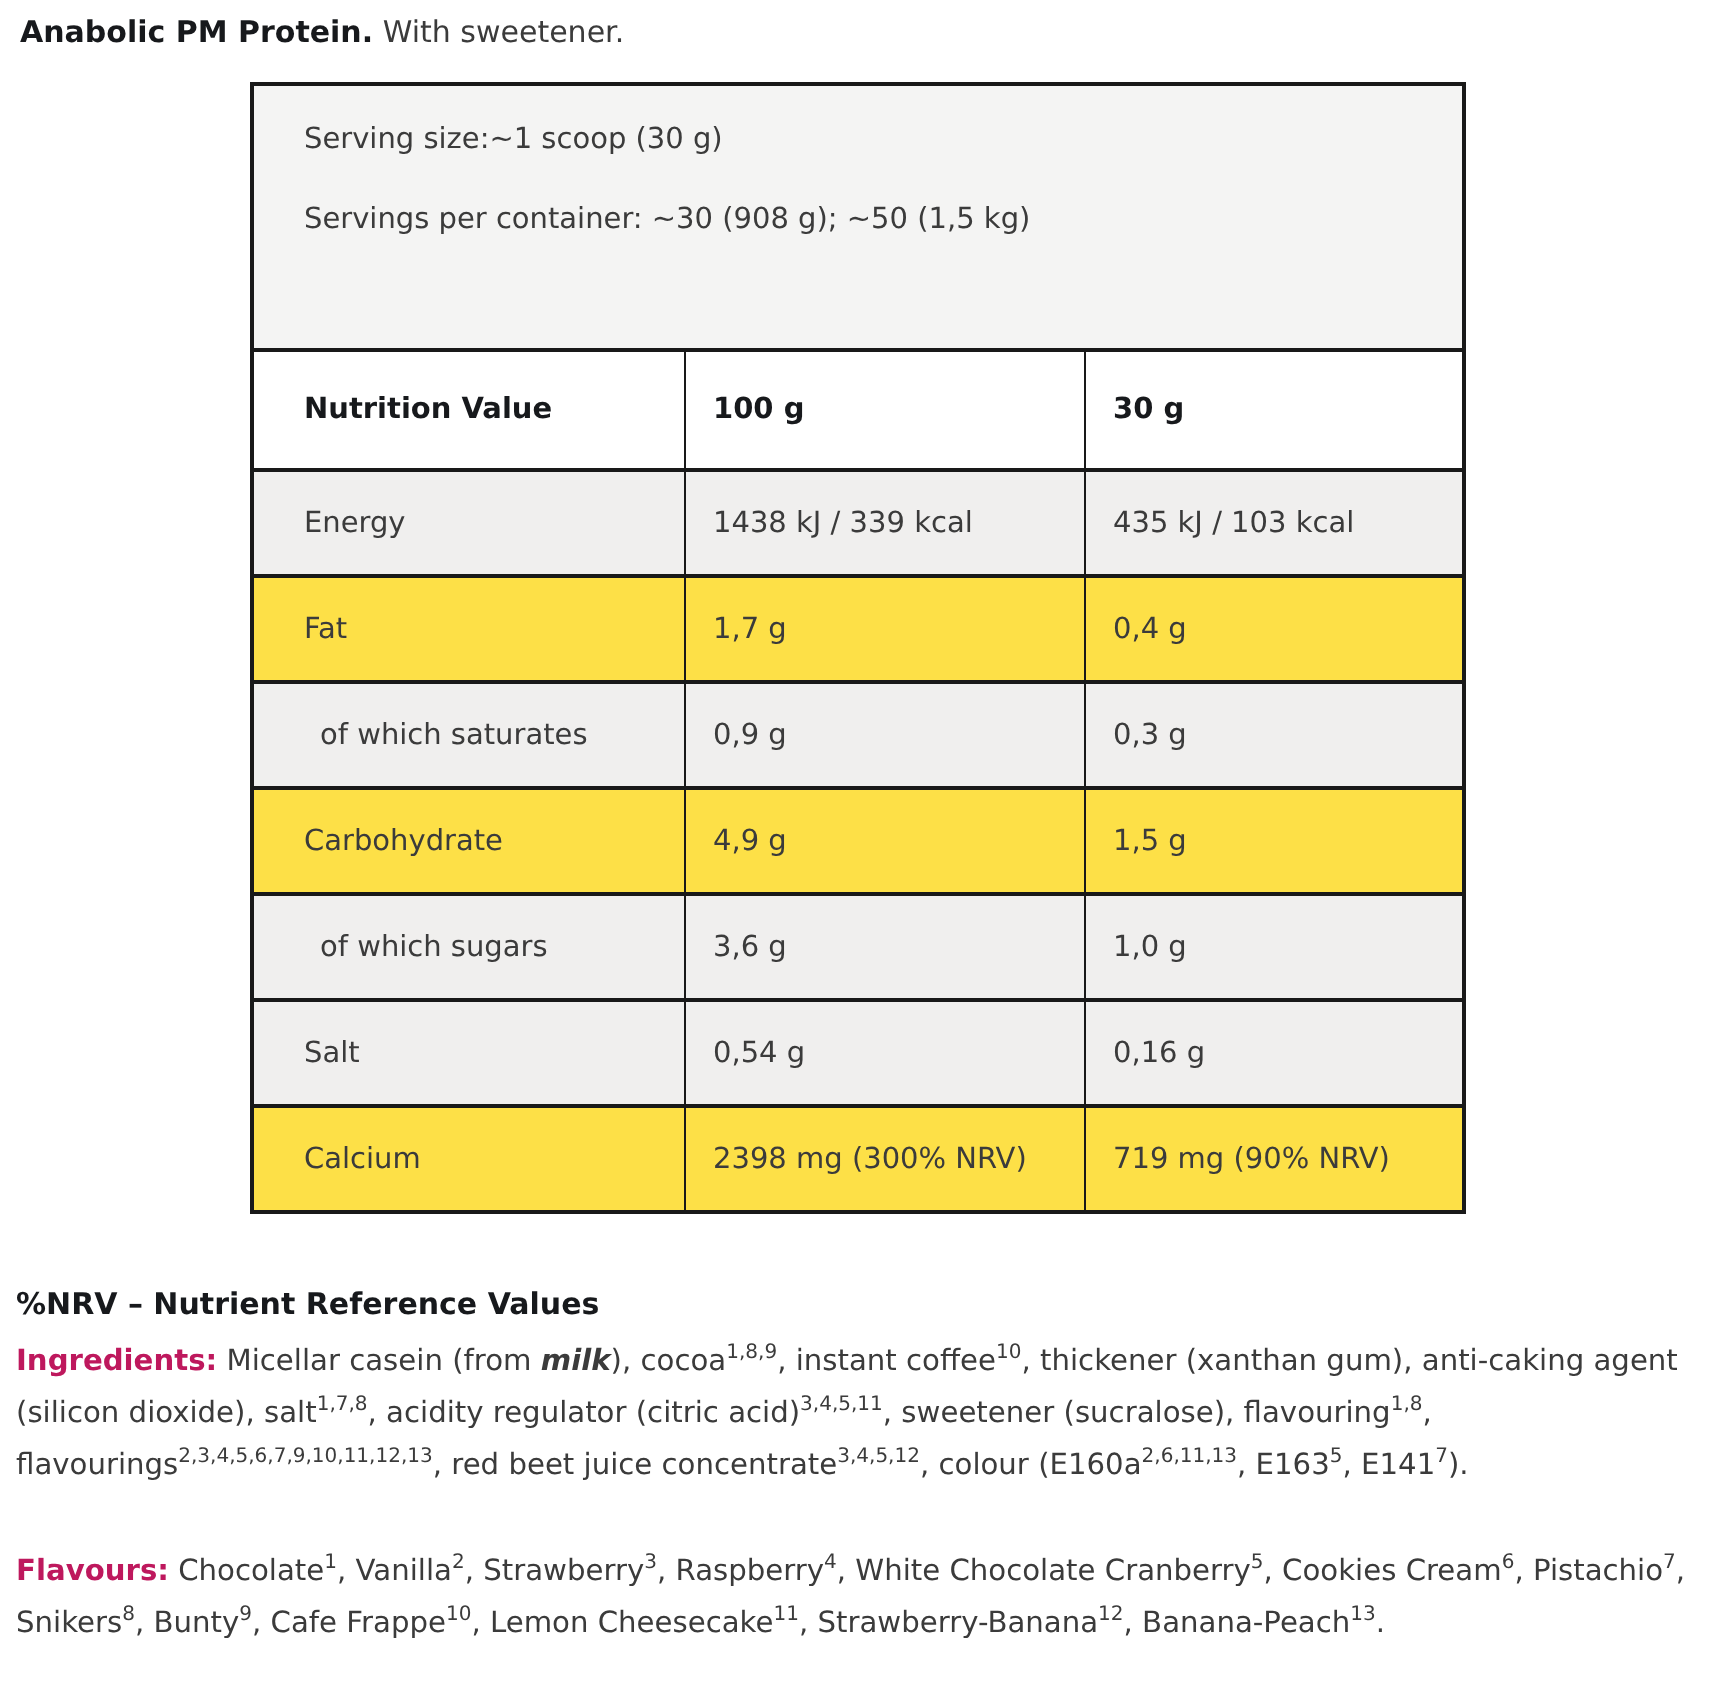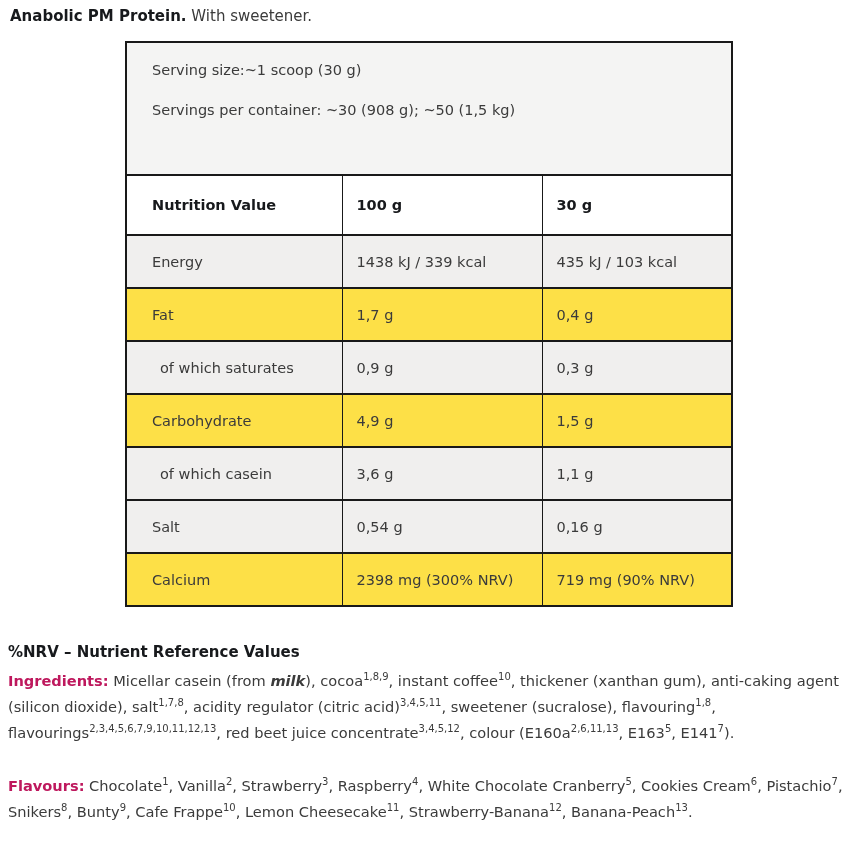--- a/index.html
+++ b/index.html
@@ -132,23 +132,23 @@
           <td class="indent">of which saturates</td>
           <td class="cpad">0,9 g</td>
           <td class="cpad">0,3 g</td>
         </tr>
         <tr class="plain">
           <td class="c1pad">Carbohydrate</td>
           <td class="cpad">4,9 g</td>
           <td class="cpad">1,5 g</td>
         </tr>
         <tr class="shade">
-          <td class="indent">of which casein</td>
+          <td class="indent">of which sugars</td>
           <td class="cpad">3,6 g</td>
-          <td class="cpad">1,1 g</td>
+          <td class="cpad">1,0 g</td>
         </tr>
         <tr class="shade">
           <td class="c1pad">Salt</td>
           <td class="cpad">0,54 g</td>
           <td class="cpad">0,16 g</td>
         </tr>
         <tr class="plain">
           <td class="c1pad">Calcium</td>
           <td class="cpad">2398 mg (300% NRV)</td>
           <td class="cpad">719 mg (90% NRV)</td>

